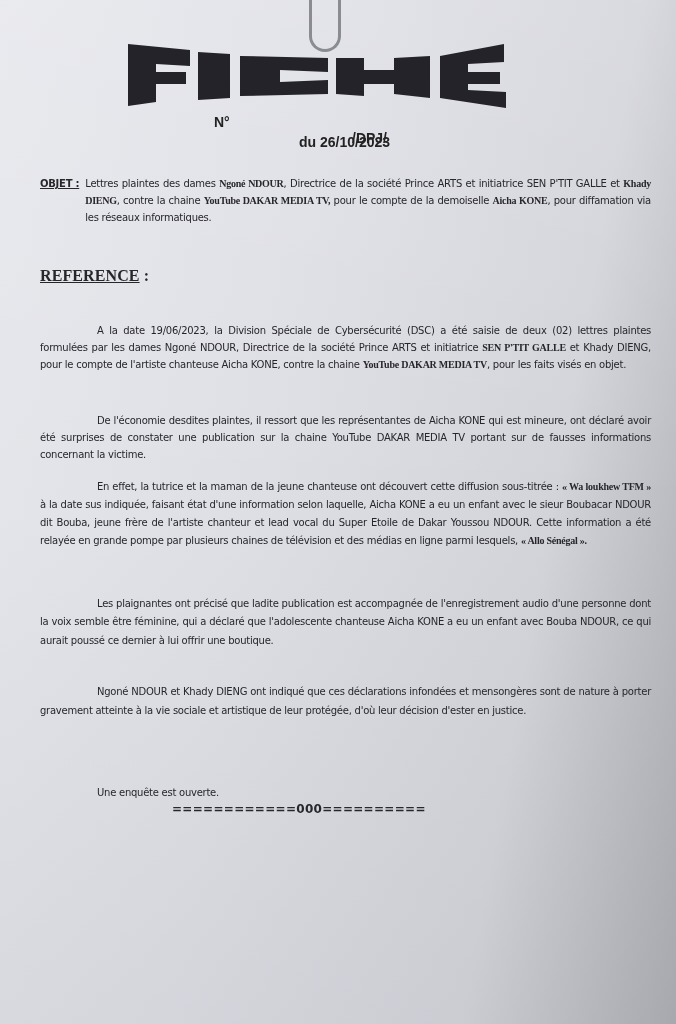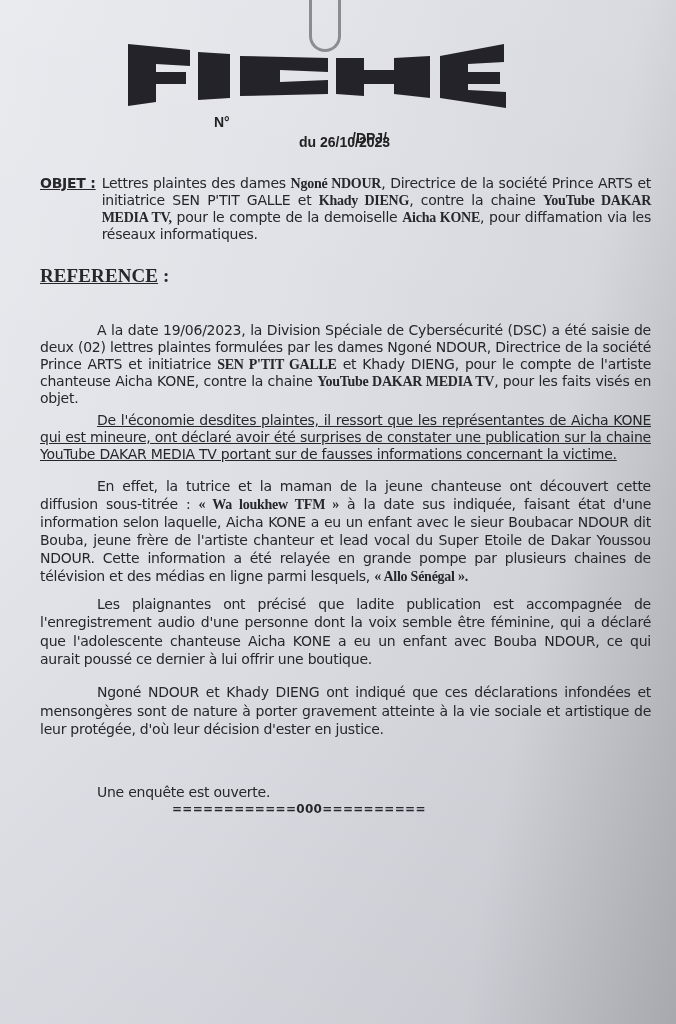--- a/index.html
+++ b/index.html
@@ -22,21 +22,21 @@
   .title {
     position: absolute; left: 128px; top: 42px; width: 394px; height: 66px;
   }
   .title svg { width: 100%; height: 100%; }
   .ref-line {
     position: absolute; font-family: "Liberation Sans", sans-serif; font-weight: bold; font-size: 14px;
     color: #222;
   }
   .block {
     position: absolute; left: 40px; width: 611px;
-    font-family: "DejaVu Sans", sans-serif; font-size: 14px; line-height: 17.1px;
+    font-family: "DejaVu Sans", sans-serif; font-size: 10px; line-height: 17.1px;
     letter-spacing: -0.25px; text-align: justify;
   }
   .label { font-weight: bold; text-decoration: underline; }
   .b { font-weight: bold; font-family: Liberation Serif, serif; }
   .hang { display: flex; }
   .hang .lbl { flex: none; }
   .hang .txt { flex: 1; text-align: justify; }
   .para { text-indent: 57px; text-align: justify; }
   .indent-line { padding-left: 57px; }
   .sep {
@@ -68,27 +68,27 @@
 
 <div class="ref-line" style="left:214px; top:114px;">N°</div>
 <div class="ref-line" style="left:352px; top:130px;">/DPJ/</div>
 <div class="ref-line" style="left:299px; top:134px;">du 26/10/2023</div>
 
 <div class="block hang" style="top:175px;">
   <span class="lbl label" style="margin-right:6px;">OBJET :</span>
   <span class="txt"><span>Lettres plaintes des dames </span><span class="b">Ngoné NDOUR</span><span>, Directrice de la société Prince ARTS et initiatrice SEN P'TIT GALLE et </span><span class="b">Khady DIENG</span><span>, contre la chaine </span><span class="b">YouTube DAKAR MEDIA TV,</span><span> pour le compte de la demoiselle </span><span class="b">Aicha KONE</span><span>, pour diffamation via les réseaux informatiques.</span></span>
 </div>
 
-<div class="block hang b" style="top:266px; font-size:19px; line-height:19px; letter-spacing:0.1px;">
+<div class="block hang b" style="top:266px; font-size:16px; line-height:19px; letter-spacing:0.1px;">
   <span class="lbl"><span class="label">REFERENCE</span><span> : </span></span>
 </div>
 
 <div class="block para" style="top:322px;"><span>A la date 19/06/2023, la Division Spéciale de Cybersécurité (DSC) a été saisie de deux (02) lettres plaintes formulées par les dames Ngoné NDOUR, Directrice de la société Prince ARTS et initiatrice </span><span class="b">SEN P'TIT GALLE</span><span> et Khady DIENG, pour le compte de l'artiste chanteuse Aicha KONE, contre la chaine </span><span class="b">YouTube DAKAR MEDIA TV</span><span>, pour les faits visés en objet.</span></div>
 
-<div class="block para" style="top:412px;text-decoration:underline;">De l'économie desdites plaintes, il ressort que les représentantes de Aicha KONE qui est mineure, ont déclaré avoir été surprises de constater une publication sur la chaine YouTube DAKAR MEDIA TV portant sur de fausses informations concernant la victime.</div>
+<div class="block para" style="top:412px;">De l'économie desdites plaintes, il ressort que les représentantes de Aicha KONE qui est mineure, ont déclaré avoir été surprises de constater une publication sur la chaine YouTube DAKAR MEDIA TV portant sur de fausses informations concernant la victime.</div>
 
 <div class="block para" style="top:478px; line-height:17.9px;"><span>En effet, la tutrice et la maman de la jeune chanteuse ont découvert cette diffusion sous-titrée : </span><span class="b">« Wa loukhew TFM »</span><span> à la date sus indiquée, faisant état d'une information selon laquelle, Aicha KONE a eu un enfant avec le sieur Boubacar NDOUR dit Bouba, jeune frère de l'artiste chanteur et lead vocal du Super Etoile de Dakar Youssou NDOUR. Cette information a été relayée en grande pompe par plusieurs chaines de télévision et des médias en ligne parmi lesquels, </span><span class="b">« Allo Sénégal ».</span></div>
 
 <div class="block para" style="top:595px; line-height:18.4px;">Les plaignantes ont précisé que ladite publication est accompagnée de l'enregistrement audio d'une personne dont la voix semble être féminine, qui a déclaré que l'adolescente chanteuse Aicha KONE a eu un enfant avec Bouba NDOUR, ce qui aurait poussé ce dernier à lui offrir une boutique.</div>
 
 <div class="block para" style="top:683px; line-height:18.6px;">Ngoné NDOUR et Khady DIENG ont indiqué que ces déclarations infondées et mensongères sont de nature à porter gravement atteinte à la vie sociale et artistique de leur protégée, d'où leur décision d'ester en justice.</div>
 
 <div class="block indent-line" style="top:739px;margin-top:45px;">Une enquête est ouverte.</div>
 
 <div class="sep">============000==========</div>

